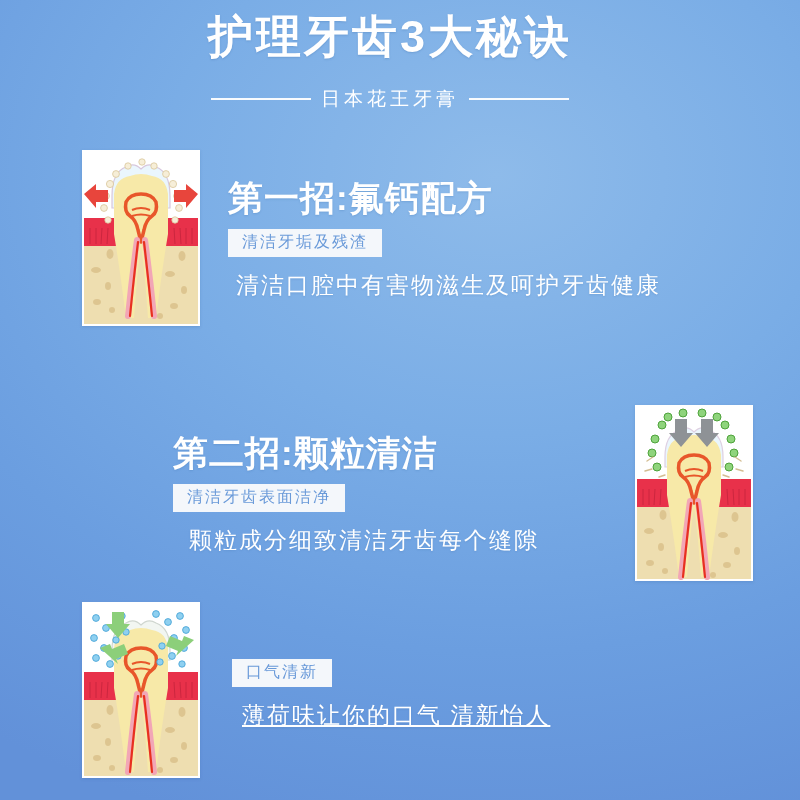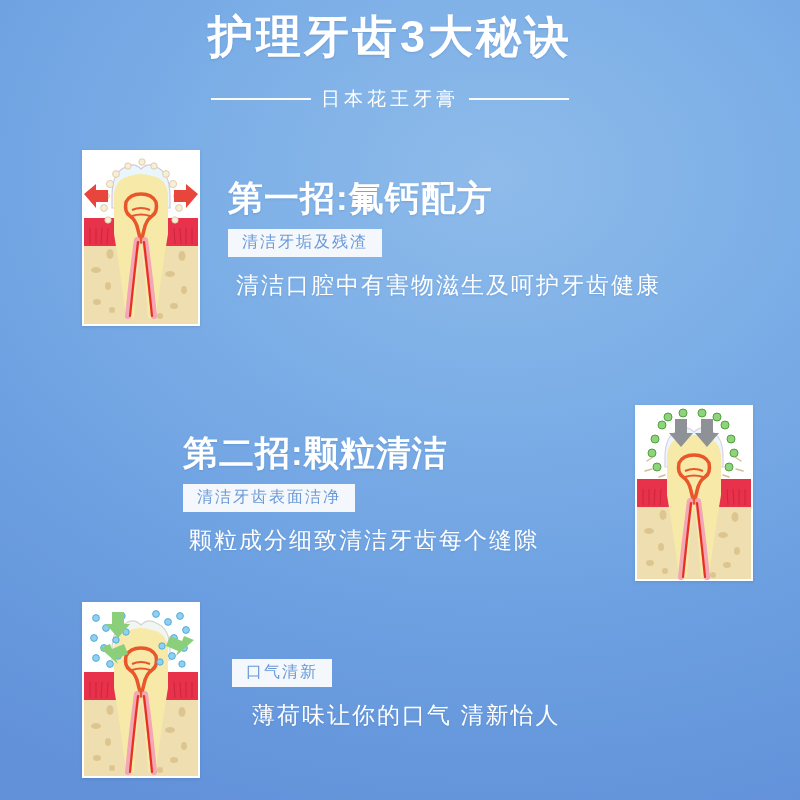--- a/index.html
+++ b/index.html
@@ -105,22 +105,22 @@
   .desc {
     margin-top: 13px;
     font-size: 23px;
     line-height: 30px;
     color: #ffffff;
     letter-spacing: 2px;
     white-space: nowrap;
     text-shadow: 0 1px 2px rgba(60,110,170,.22);
   }
   .sec1 .desc { margin-left: 8px; }
-  .sec2 .desc { margin-left: 6px; }
-  .sec3 .desc { margin-left: 20px; }
+  .sec2 .desc { margin-left: 16px; }
+  .sec3 .desc { margin-left: 10px; text-decoration: underline; }
 
   
   .tooth-card {
     width: 118px;
     height: 176px;
     background: #ffffff;
     box-shadow: 0 1px 3px rgba(40,80,140,.18);
     display: block;
   }
   .tooth-card svg { display: block; }

